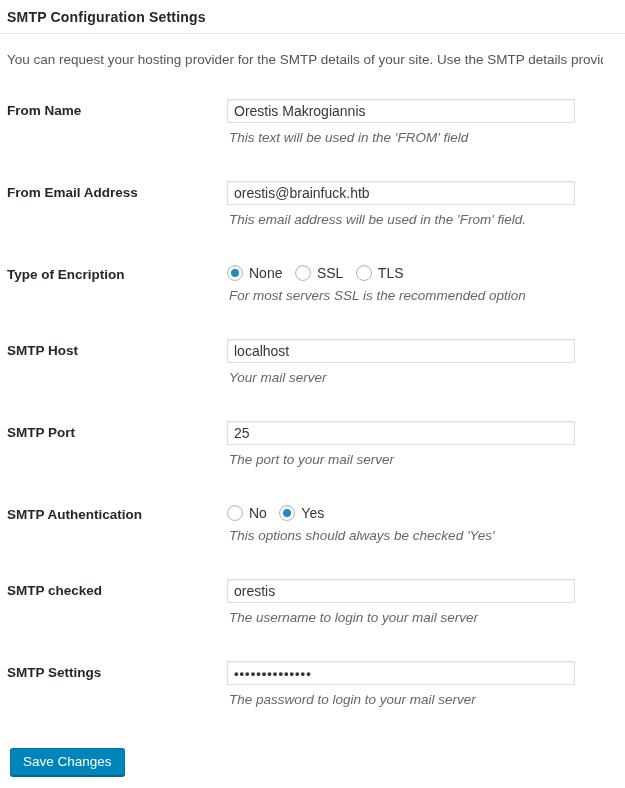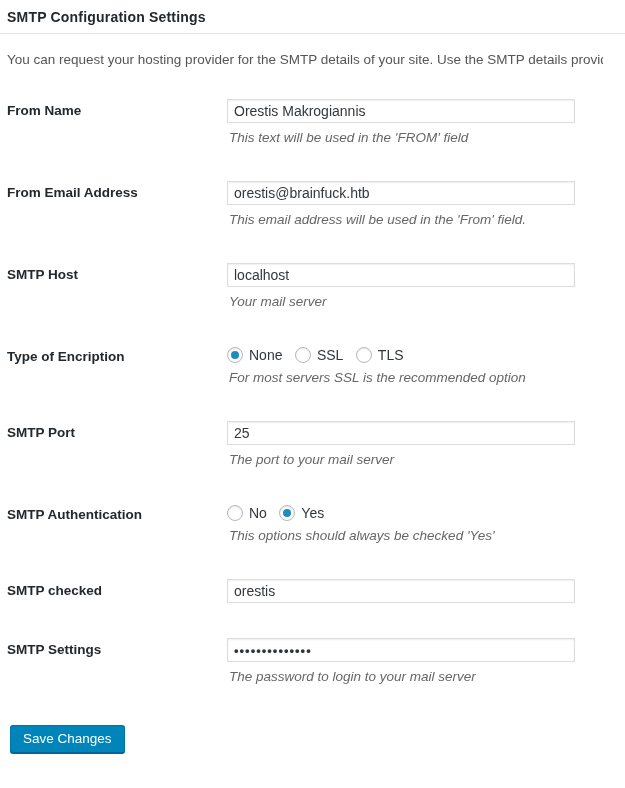--- a/index.html
+++ b/index.html
@@ -113,49 +113,49 @@
 
     <div class="row">
       <div class="label-col">From Email Address</div>
       <div class="field-col">
         <input class="regular-text" type="text" value="orestis@brainfuck.htb" style="">
         <p class="help">This email address will be used in the 'From' field.</p>
       </div>
     </div>
 
     <div class="row">
+      <div class="label-col">Type of Encription</div>
+      <div class="field-col">
+        <div class="radio-group">
+          <label class="radio-option">
+            <span class="radio-circle checked"></span>
+            <span>None</span>
+          </label>
+          <label class="radio-option">
+            <span class="radio-circle"></span>
+            <span>SSL</span>
+          </label>
+          <label class="radio-option">
+            <span class="radio-circle"></span>
+            <span>TLS</span>
+          </label>
+        </div>
+        <p class="help">For most servers SSL is the recommended option</p>
+      </div>
+    </div>
+
+    <div class="row">
       <div class="label-col">SMTP Host</div>
       <div class="field-col">
         <input class="regular-text" type="text" value="localhost" style="">
         <p class="help">Your mail server</p>
       </div>
     </div>
 
     <div class="row">
-      <div class="label-col">Type of Encription</div>
-      <div class="field-col">
-        <div class="radio-group">
-          <label class="radio-option">
-            <span class="radio-circle checked"></span>
-            <span>None</span>
-          </label>
-          <label class="radio-option">
-            <span class="radio-circle"></span>
-            <span>SSL</span>
-          </label>
-          <label class="radio-option">
-            <span class="radio-circle"></span>
-            <span>TLS</span>
-          </label>
-        </div>
-        <p class="help">For most servers SSL is the recommended option</p>
-      </div>
-    </div>
-
-    <div class="row">
       <div class="label-col">SMTP Port</div>
       <div class="field-col">
         <input class="regular-text" type="text" value="25" style="">
         <p class="help">The port to your mail server</p>
       </div>
     </div>
 
     <div class="row">
       <div class="label-col">SMTP Authentication</div>
       <div class="field-col">
@@ -170,20 +170,21 @@
           </label>
         </div>
         <p class="help">This options should always be checked 'Yes'</p>
       </div>
     </div>
 
     <div class="row">
       <div class="label-col">SMTP checked</div>
       <div class="field-col">
         <input class="regular-text" type="text" value="orestis" style="">
+        <p class="help">The username to login to your mail server</p>
       </div>
     </div>
 
     <div class="row">
       <div class="label-col">SMTP Settings</div>
       <div class="field-col">
         <input class="regular-text masked" type="text" value="••••••••••••••" style="">
         <p class="help">The password to login to your mail server</p>
       </div>
     </div>

